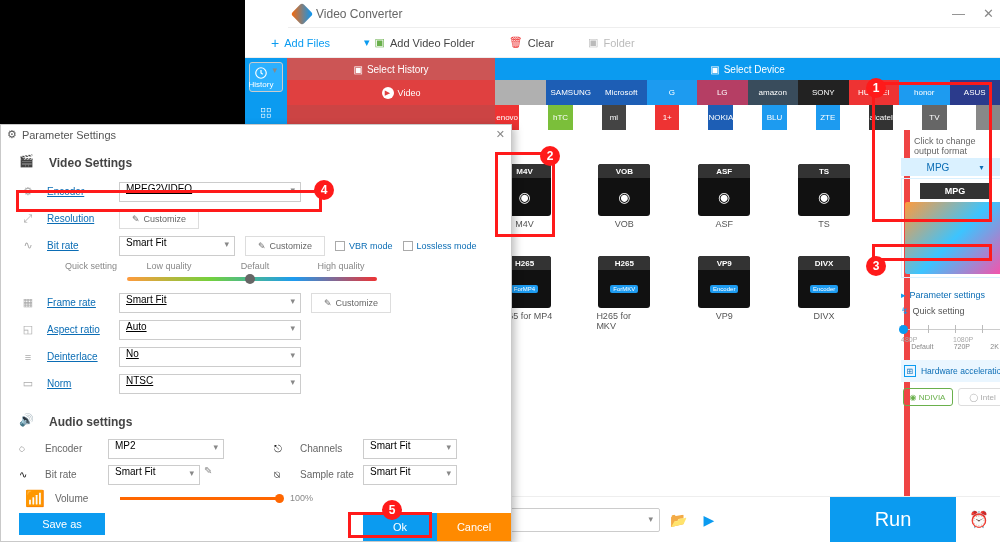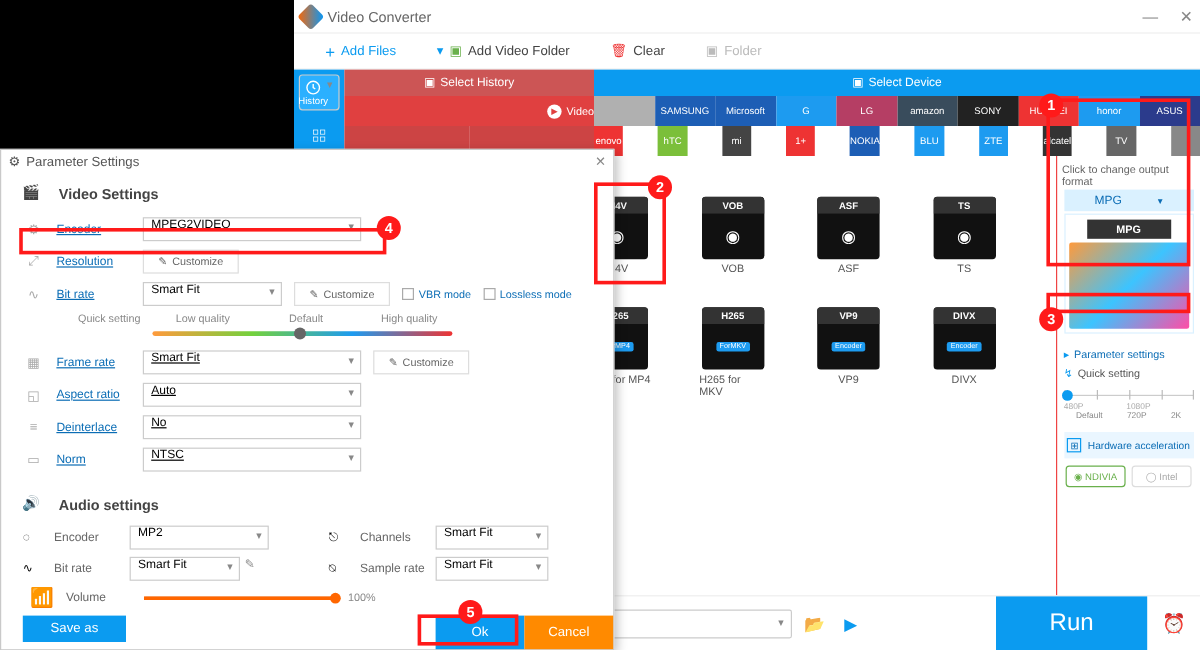--- a/index.html
+++ b/index.html
@@ -1,20 +1,20 @@
 <!DOCTYPE html>
 <html><head>
 <meta charset="utf-8">
 <style>
 * { box-sizing: border-box; margin: 0; padding: 0; font-family: "Segoe UI", Arial, sans-serif; }
 body { background: #000; width: 1000px; height: 542px; position: relative; overflow: hidden; }
 
 
 .main-window { position: absolute; left: 245px; top: 0; width: 755px; height: 542px; background: #fff; display: flex; flex-direction: column; }
-.titlebar { height: 28px; display: flex; align-items: center; padding: 4px 6px; background: #fff; border-bottom: 1px solid #eee; }
+.titlebar { height: 28px; display: flex; align-items: center; padding: 4px 6px; background: #fff; border-bottom: 1px solid #eee; margin-left: 43px; }
 .title-logo { width: 16px; height: 16px; margin-right: 6px; background: linear-gradient(45deg,#f60,#09f); border-radius: 3px; transform: rotate(45deg);}
 .title-text { font-size: 12px; color: #666; flex: 1; }
 .win-ctl { display: flex; gap: 18px; color: #888; font-size: 13px; }
 .win-ctl span { cursor: pointer; }
 
 .toolbar { height: 30px; display: flex; align-items: center; gap: 34px; padding-left: 26px; border-bottom: 1px solid #eee; }
 .tb-btn { display: flex; align-items: center; gap: 5px; font-size: 11px; color: #444; cursor: pointer; }
 .tb-blue { color: #0b9bf0; }
 .tb-red { color: #e33; }
 .tb-green { color: #6ab04c; }
@@ -27,21 +27,21 @@
 .sidebar .sel { background:#2bb0ff; border-radius:3px;}
 
 .strip-right { flex:1; display:flex; flex-direction:column; }
 .tabs { height:22px; display:flex; }
 .tabs .tab { font-size:10px; color:#fff; display:flex; align-items:center; justify-content:center; cursor:pointer; gap:4px;}
 .tab-fmt { width: 208px; background:#cc5555; }
 .tab-dev { flex:1; background:#0b9bf0; }
 
 .brand-row { height:25px; display:flex; }
 .brand-fmt { width:208px; display:flex; }
-.brand-fmt .b { flex:1; display:flex; align-items:center; justify-content:flex-end; font-size:9px; color:#fff; cursor:pointer; gap:4px;padding-left:20px;}
+.brand-fmt .b { flex:1; display:flex; align-items:center; justify-content:center; font-size:9px; color:#fff; cursor:pointer; gap:4px;padding-left:20px;}
 .b-video { background:#e04040; }
 .b-4k { background:#c44; }
 .brand-dev { flex:1; display:flex; }
 .brand-dev .d { flex:1; display:flex; align-items:center; justify-content:center; color:#fff; font-size:8px; cursor:pointer;}
 
 .brand2 { height:25px; display:flex;}
 .brand2 .spacer { width:208px; display:flex;}
 .brand2 .spacer .b { flex:1; background:#c44;}
 .brand2 .dev2 { flex:1; display:flex;gap:29px;}
 .brand2 .d { flex:1; display:flex; align-items:center; justify-content:center; color:#fff; font-size:8px; cursor:pointer;}
@@ -55,21 +55,21 @@
 
 .content { flex:1; display:flex; }
 .grid-area { flex:1; padding: 32px 14px 5px 14px; }
 .grid { display:grid; grid-template-columns: repeat(6, 60px); gap: 4px 4px; justify-content: space-evenly;}
 .fmt-item { display:flex; flex-direction:column; align-items:center; gap:3px; font-size:9px; color:#555; cursor:pointer; padding:2px;}
 .fmt-thumb { width:52px; height:52px; background:#111; border-radius:3px; display:flex; flex-direction:column; align-items:center; justify-content:flex-start; position:relative; overflow:hidden; }
 .fmt-thumb .bar { height:14px; width:100%; background:#333; color:#fff; font-size:8px; display:flex; align-items:center; justify-content:center; font-weight:bold;}
 .fmt-thumb .ico { flex:1; display:flex; align-items:center; justify-content:center; color:#fff; font-size:14px;}
 .row-gap { height: 23px; }
 
-.rightpane { width:120px; border-left:1px solid #ef4444; padding:6px 4px; display:flex; flex-direction:column; align-items:center; }
+.rightpane { width:96px; border-left:6px solid #ef4444; padding:6px 4px; display:flex; flex-direction:column; align-items:center; }
 .rp-hint { font-size:9px; color:#666; margin-bottom:2px;}
 .rp-format-btn { width:108px; height:18px; background:#daf1ff; font-size:10px; color:#0b6db5; display:flex; align-items:center; justify-content:center; gap:30px; cursor:pointer;}
 .rp-format-btn::after { content:"▾"; font-size:8px;}
 .rp-preview { width:108px; height:100px; margin-top:2px; border:1px solid #daf1ff; display:flex; flex-direction:column; align-items:center; cursor:pointer;}
 .rp-prev-bar{ height:16px; width:70px; margin-top:4px; background:#333; color:#fff; font-size:9px; font-weight:bold; display:flex; align-items:center; justify-content:center;}
 .rp-prev-img{ flex:1; width:100px; margin:3px 0; background: linear-gradient(135deg,#ff9a3c 0%,#3cc4ff 50%,#ff4da6 100%); border-radius:2px;}
 .rp-link { margin-top:12px; width:108px; font-size:9px; color:#0b6db5; display:flex; align-items:center; gap:4px; cursor:pointer;}
 .rp-qs { margin-top:6px; font-size:9px; color:#555; width:108px; display:flex; align-items:center; gap:4px;}
 .rp-slider{ position:relative; width:108px; height:14px; margin-top:6px;}
 .rp-slider .line{position:absolute;top:7px;left:0;right:0;height:1px;background:#ccc;}

